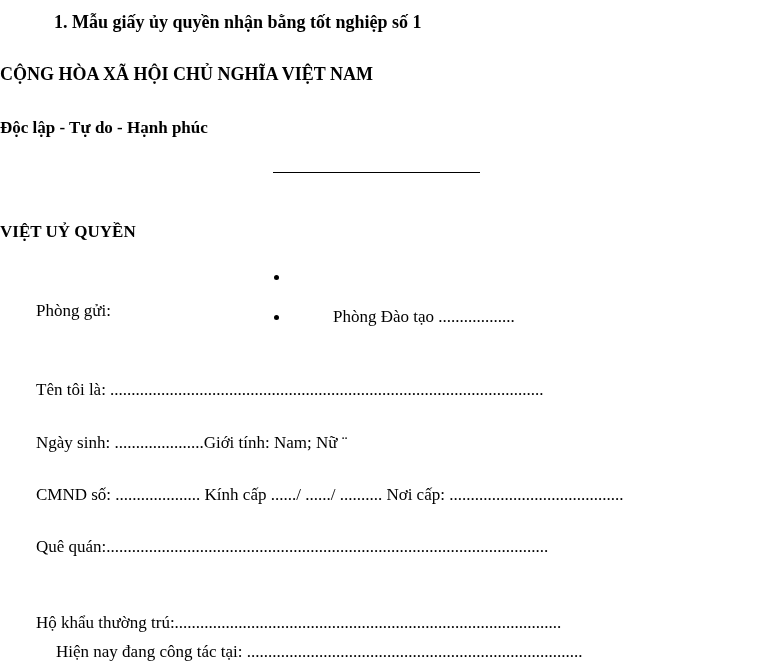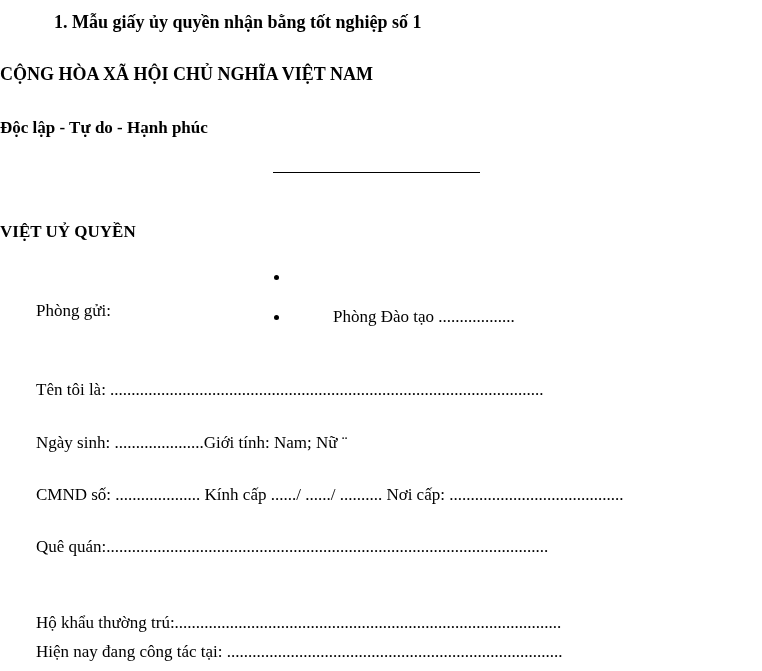--- a/index.html
+++ b/index.html
@@ -99,15 +99,15 @@
   <div class="abs field" style="top:380px;">Tên tôi là: ......................................................................................................</div>
 
   <div class="abs field" style="top:433px;">Ngày sinh: .....................Giới tính: Nam; Nữ ¨</div>
 
   <div class="abs field" style="top:485px;">CMND số: .................... Kính cấp ....../ ....../ .......... Nơi cấp: .........................................</div>
 
   <div class="abs field" style="top:537px;">Quê quán:........................................................................................................</div>
 
   <div class="abs field" style="top:590px;margin-top:23px;">Hộ khẩu thường trú:...........................................................................................</div>
 
-  <div class="abs field" style="top:642px;">Hiện nay đang công tác tại: ...............................................................................</div>
+  <div class="abs field" style="top:642px;margin-left:20px;">Hiện nay đang công tác tại: ...............................................................................</div>
 
 </div>
 
 </body></html>

